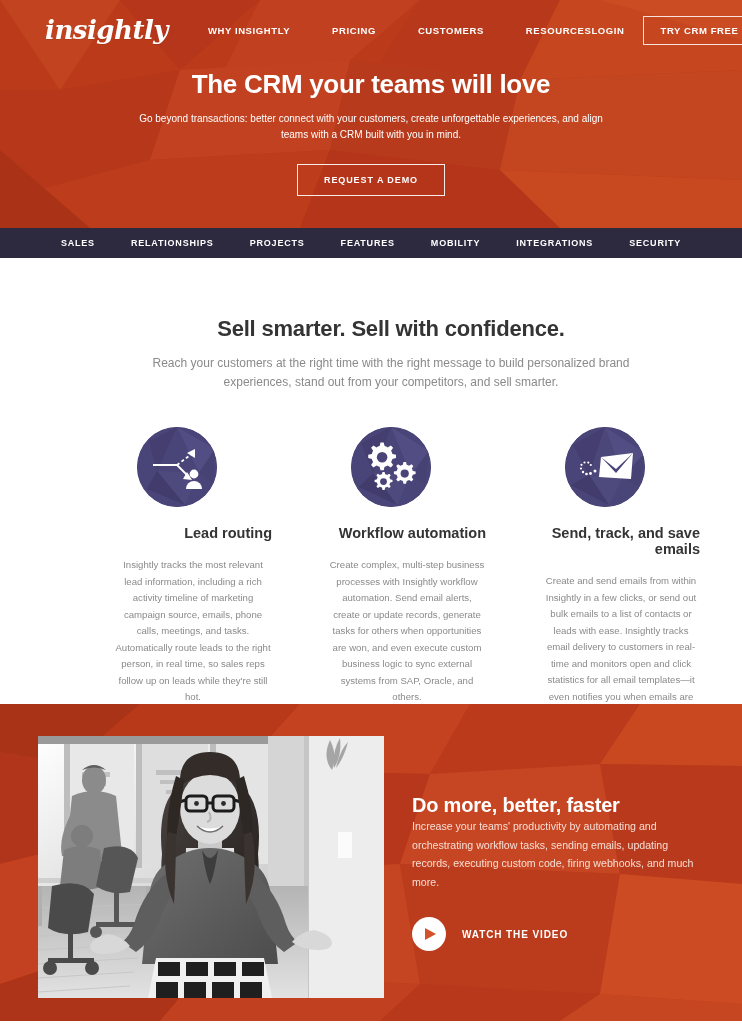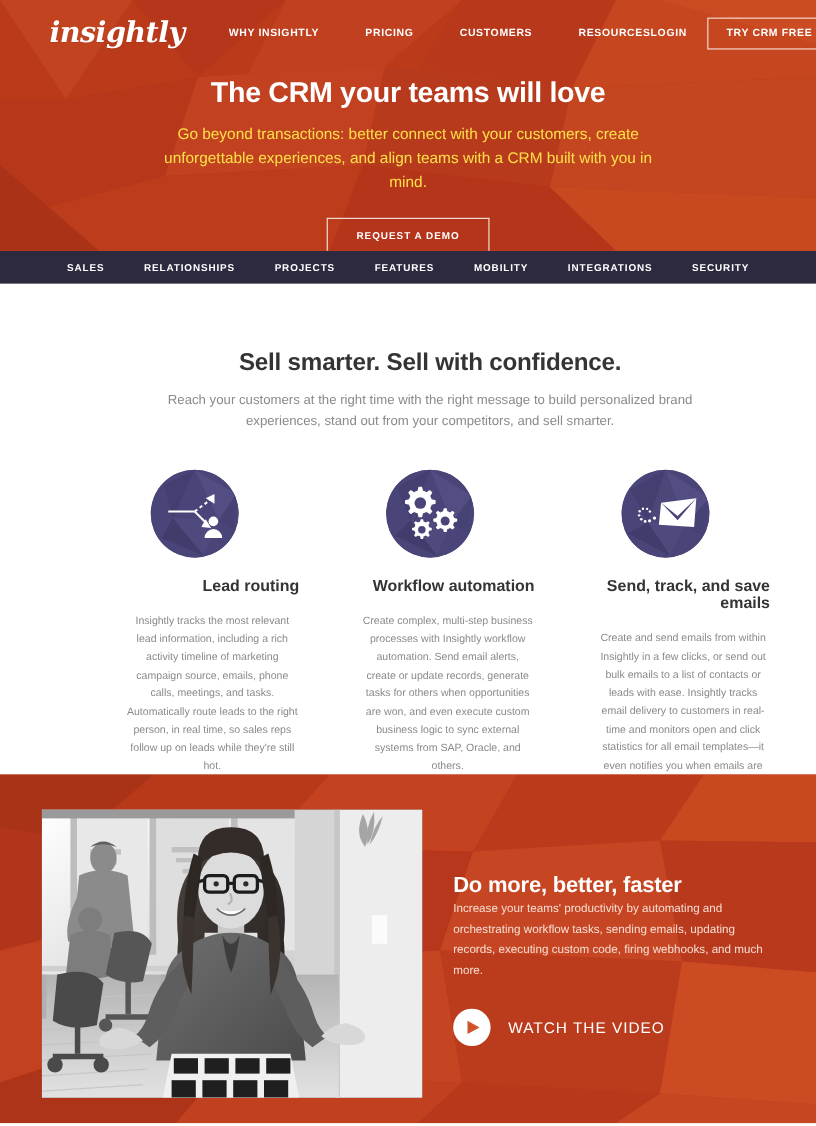--- a/index.html
+++ b/index.html
@@ -73,22 +73,22 @@
 
   .hero-body { text-align: center; padding-top: 9px; }
   .hero-title {
     color: #fff;
     font-size: 26px;
     font-weight: 700;
     letter-spacing: -0.3px;
     line-height: 1.2;
   }
   .hero-sub {
-    color: #fde047;
-    font-size: 14px;
+    color: #ffffff;
+    font-size: 10px;
     line-height: 1.55;
     max-width: 480px;
     margin: 11px auto 0;
     font-weight: 400;
   }
   .hero-cta {
     display: inline-block;
     margin-top: 22px;
     border: 1.5px solid rgba(255,255,255,.9);
     color: #fff;
@@ -225,22 +225,22 @@
   }
   .play-tri {
     width: 0; height: 0;
     border-left: 11px solid #d2532b;
     border-top: 6.5px solid transparent;
     border-bottom: 6.5px solid transparent;
     margin-left: 3px;
   }
   .watch-label {
     color: #fff;
-    font-size: 14px;
-    font-weight: 400;
+    font-size: 10px;
+    font-weight: 700;
     letter-spacing: 0.9px;
   }
 </style>
 </head>
 <body>
 
 <div class="page">
 
   <section class="hero">
     <svg class="facets" viewBox="0 0 742 228" preserveAspectRatio="none">

